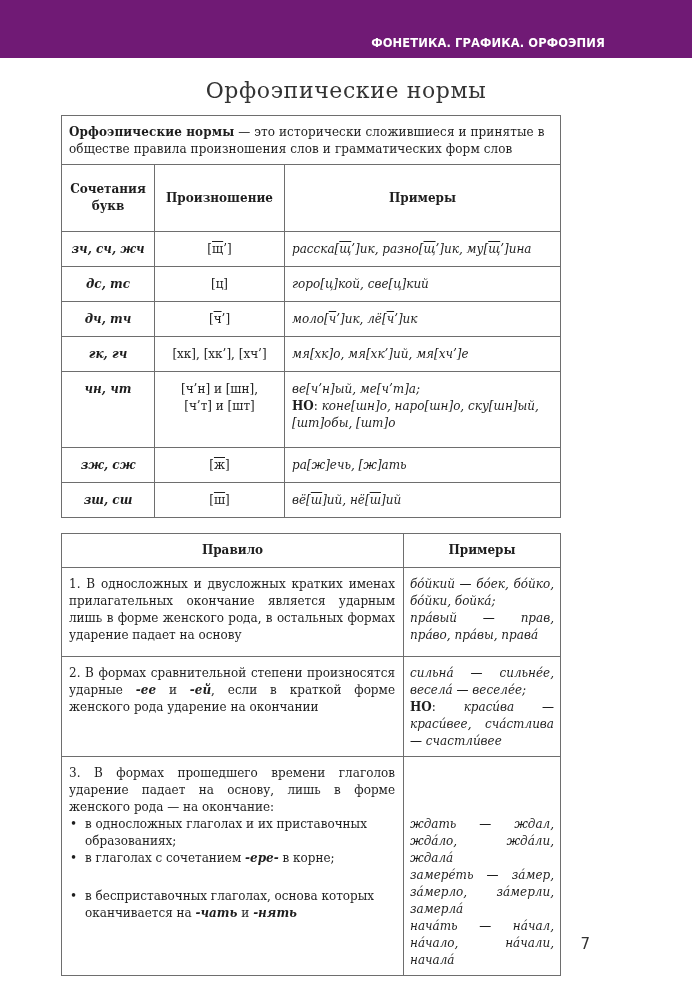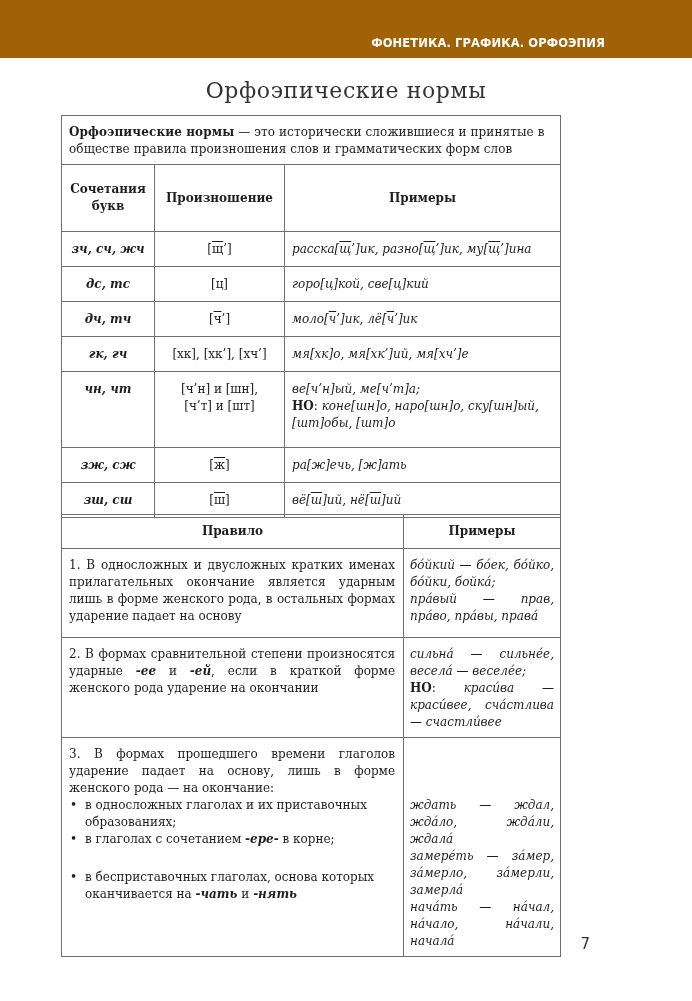--- a/index.html
+++ b/index.html
@@ -1,38 +1,38 @@
 <!DOCTYPE html>
 <html><head>
 <meta charset="utf-8">
 <style>
   html, body { margin: 0; padding: 0; background: #ffffff; }
   body { width: 692px; height: 1001px; position: relative; overflow: hidden;
          font-family: "DejaVu Serif", serif; color: #1e1e1e; }
-  .top-bar { position: absolute; left: 0; top: 0; width: 692px; height: 58px; background: #a16207; }
+  .top-bar { position: absolute; left: 0; top: 0; width: 692px; height: 58px; background: #701a75; }
   .top-bar .section { position: absolute; right: 87px; top: 36px; font-family: "DejaVu Sans", sans-serif;
          font-size: 11.5px; font-weight: bold; color: #ffffff; letter-spacing: 0.1px; }
   .page-title { position: absolute; left: 0; width: 692px; top: 78px; text-align: center;
          font-family: "DejaVu Serif", serif; font-size: 22px; color: #333; letter-spacing: 0.6px; }
   table { border-collapse: collapse; position: absolute; left: 61px; width: 500px;
           font-size: 12px; line-height: 17px; }
   td, th { border: 1.3px solid #6e6e6e; padding: 0; vertical-align: middle; }
   th { font-weight: bold; text-align: center; }
   .t1 { top: 115px; }
   .t1 .intro { padding: 8px 6px 6px 7px; text-align: left; font-weight: normal; letter-spacing: 0.1px; }
   .t1 .intro b { font-weight: bold; }
   .t1 .hdr th { height: 66px; font-size: 12px; }
   .t1 .c1 { width: 92px; text-align: center; font-style: italic; font-weight: bold; }
   .t1 .c2 { width: 129px; text-align: center; }
   .t1 .c3 { padding-left: 7px; font-style: italic; text-align: left; }
   .t1 tr.r td { height: 34px; }
   .t1 tr.r-tall td { height: 66px; vertical-align: top; padding-top: 9px; }
   .t1 tr.r-tall td.c3 { padding-top: 9px; }
   .ol { text-decoration: overline; }
-  .t2 { top: 514px; }
+  .t2 { top: 533px; }
   .t2 th { height: 33px; }
   .t2 .rc { width: 326px; padding: 8px 8px 12px 7px; text-align: justify; vertical-align: top; }
   .t2 .ec { padding: 8px 6px 6px 6px; font-style: italic; vertical-align: top; text-align: justify; }
   .t2 .ec .no { font-style: normal; font-weight: bold; }
   .t2 .ec-sub { display: block; }
   .t2 ul { list-style: none; margin: 0; padding: 0; }
   .t2 li { position: relative; padding-left: 16px; }
   .t2 li::before { content: "•"; position: absolute; left: 1px; top: 0; }
   .bi { font-weight: bold; font-style: italic; }
   .page-num { position: absolute; right: 102px; top: 935px; font-family: "DejaVu Sans", sans-serif;

